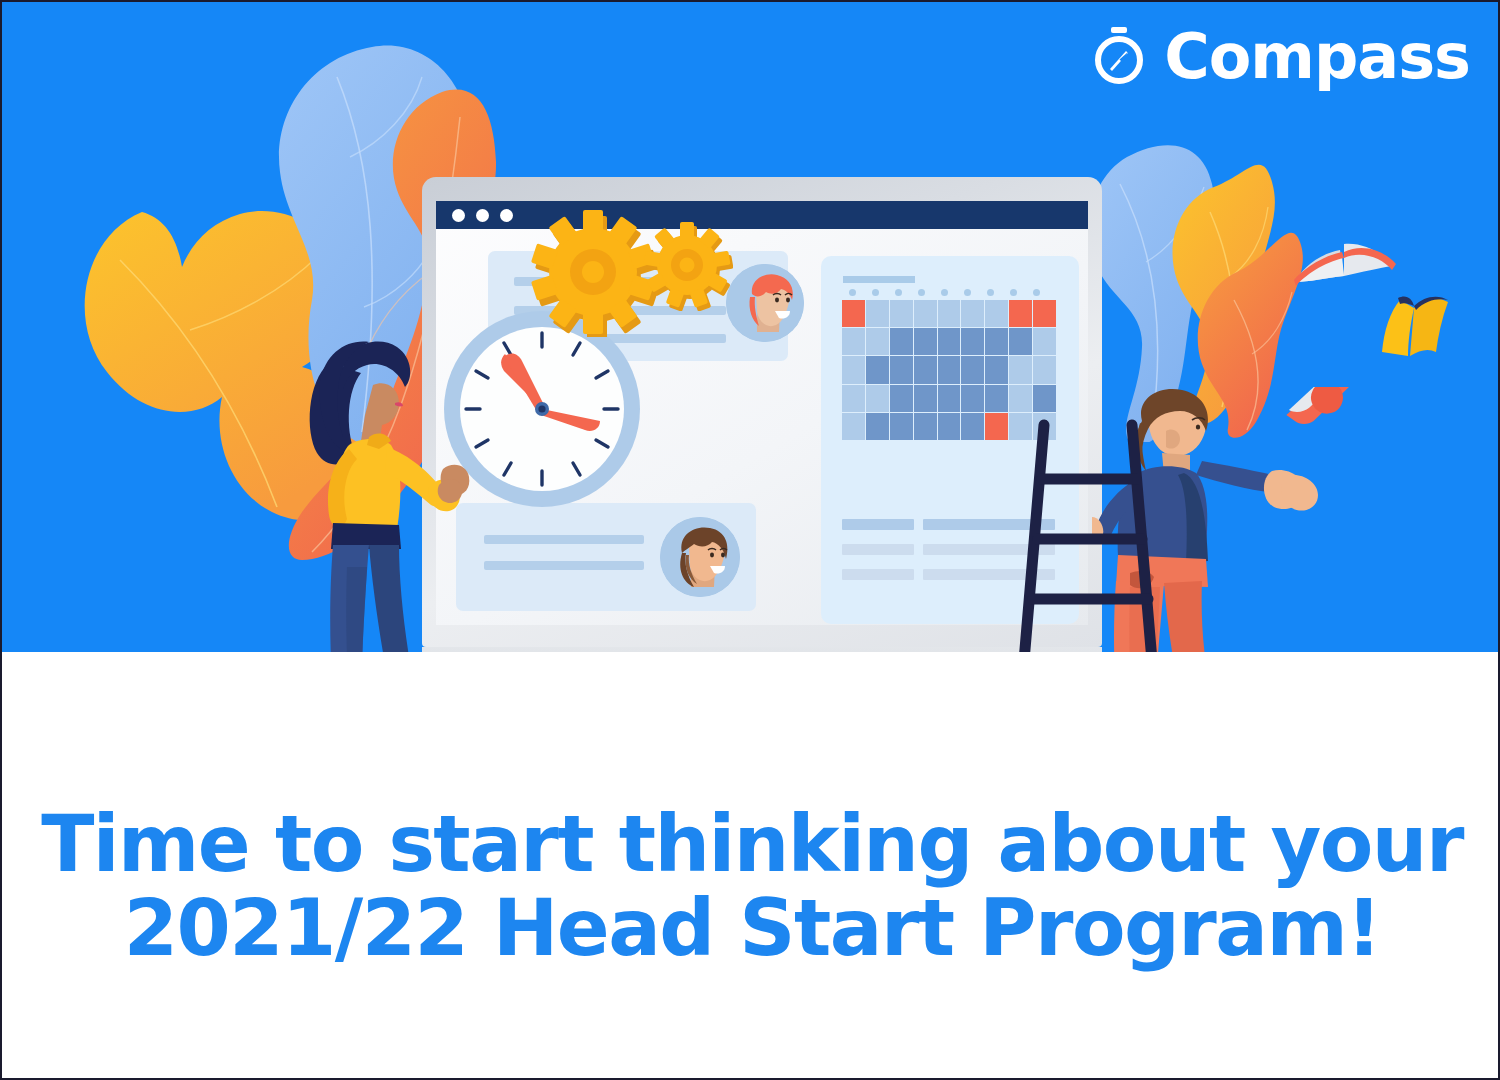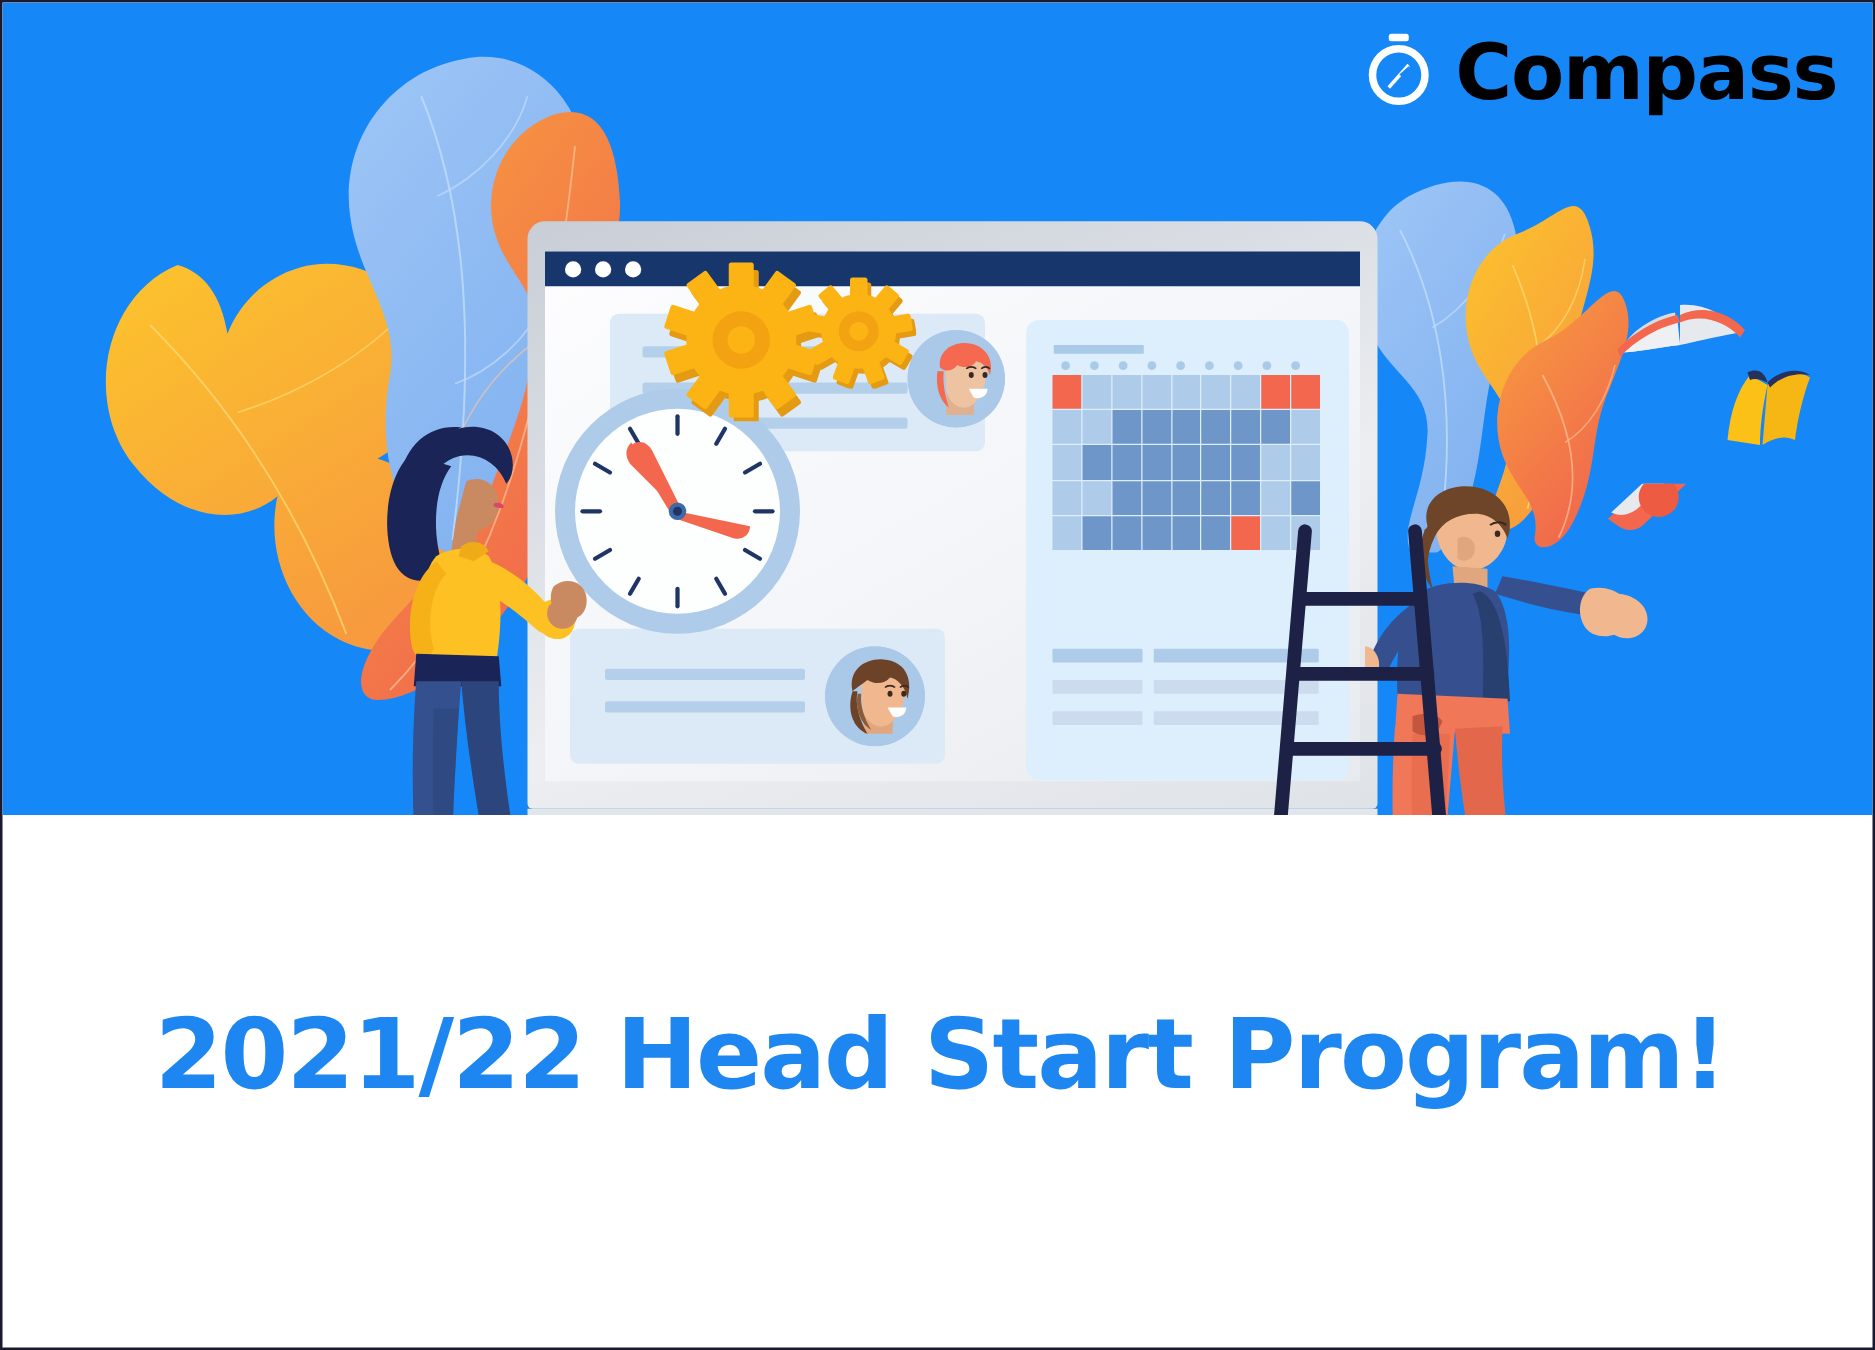--- a/index.html
+++ b/index.html
@@ -11,21 +11,21 @@
   
   #hero{
     position:absolute;left:0;top:0;width:1500px;height:650px;
     background:#1587f7;overflow:hidden;
   }
   
   #logo{
     position:absolute;right:32px;top:22px;display:flex;align-items:center;gap:14px;z-index:60;
   }
   #logo .wordmark{
-    color:#000000;font-size:62px;font-weight:bold;letter-spacing:-1px;line-height:1;
+    color:#ffffff;font-size:62px;font-weight:bold;letter-spacing:-1px;line-height:1;
     font-family:"DejaVu Sans", sans-serif;
   }
   
   .leafwrap{position:absolute;}
   
   #monitor{position:absolute;left:420px;top:175px;width:680px;height:570px;z-index:20;}
   #bezel{
     position:absolute;left:0;top:0;width:680px;height:470px;
     background:linear-gradient(160deg,#c9ced6 0%,#d9dde3 30%,#eceef1 60%,#dfe2e7 100%);
     border-radius:14px 14px 4px 4px;
@@ -508,16 +508,17 @@
         <path d="M2 62 C4 40 10 22 20 10 L34 18 C30 36 28 52 28 66 Z" fill="#fcc117"></path>
         <path d="M34 18 C44 8 58 6 68 12 C62 28 58 46 56 62 C48 58 40 60 30 66 Z" fill="#f6b614"></path>
         <path d="M18 8 C26 4 32 8 34 16 C30 14 24 12 20 14 Z" fill="#27315e"></path>
         <path d="M34 16 C44 6 58 4 68 10 C58 8 46 10 36 20 Z" fill="#27315e"></path>
       </svg>
     </div>
 
   </div>
 
   <div id="headline">
+    <span>Time to start thinking about your</span>
     <span class="l2">2021/22 Head Start Program!</span>
   </div>
 
 </div>
 
 </body></html>

